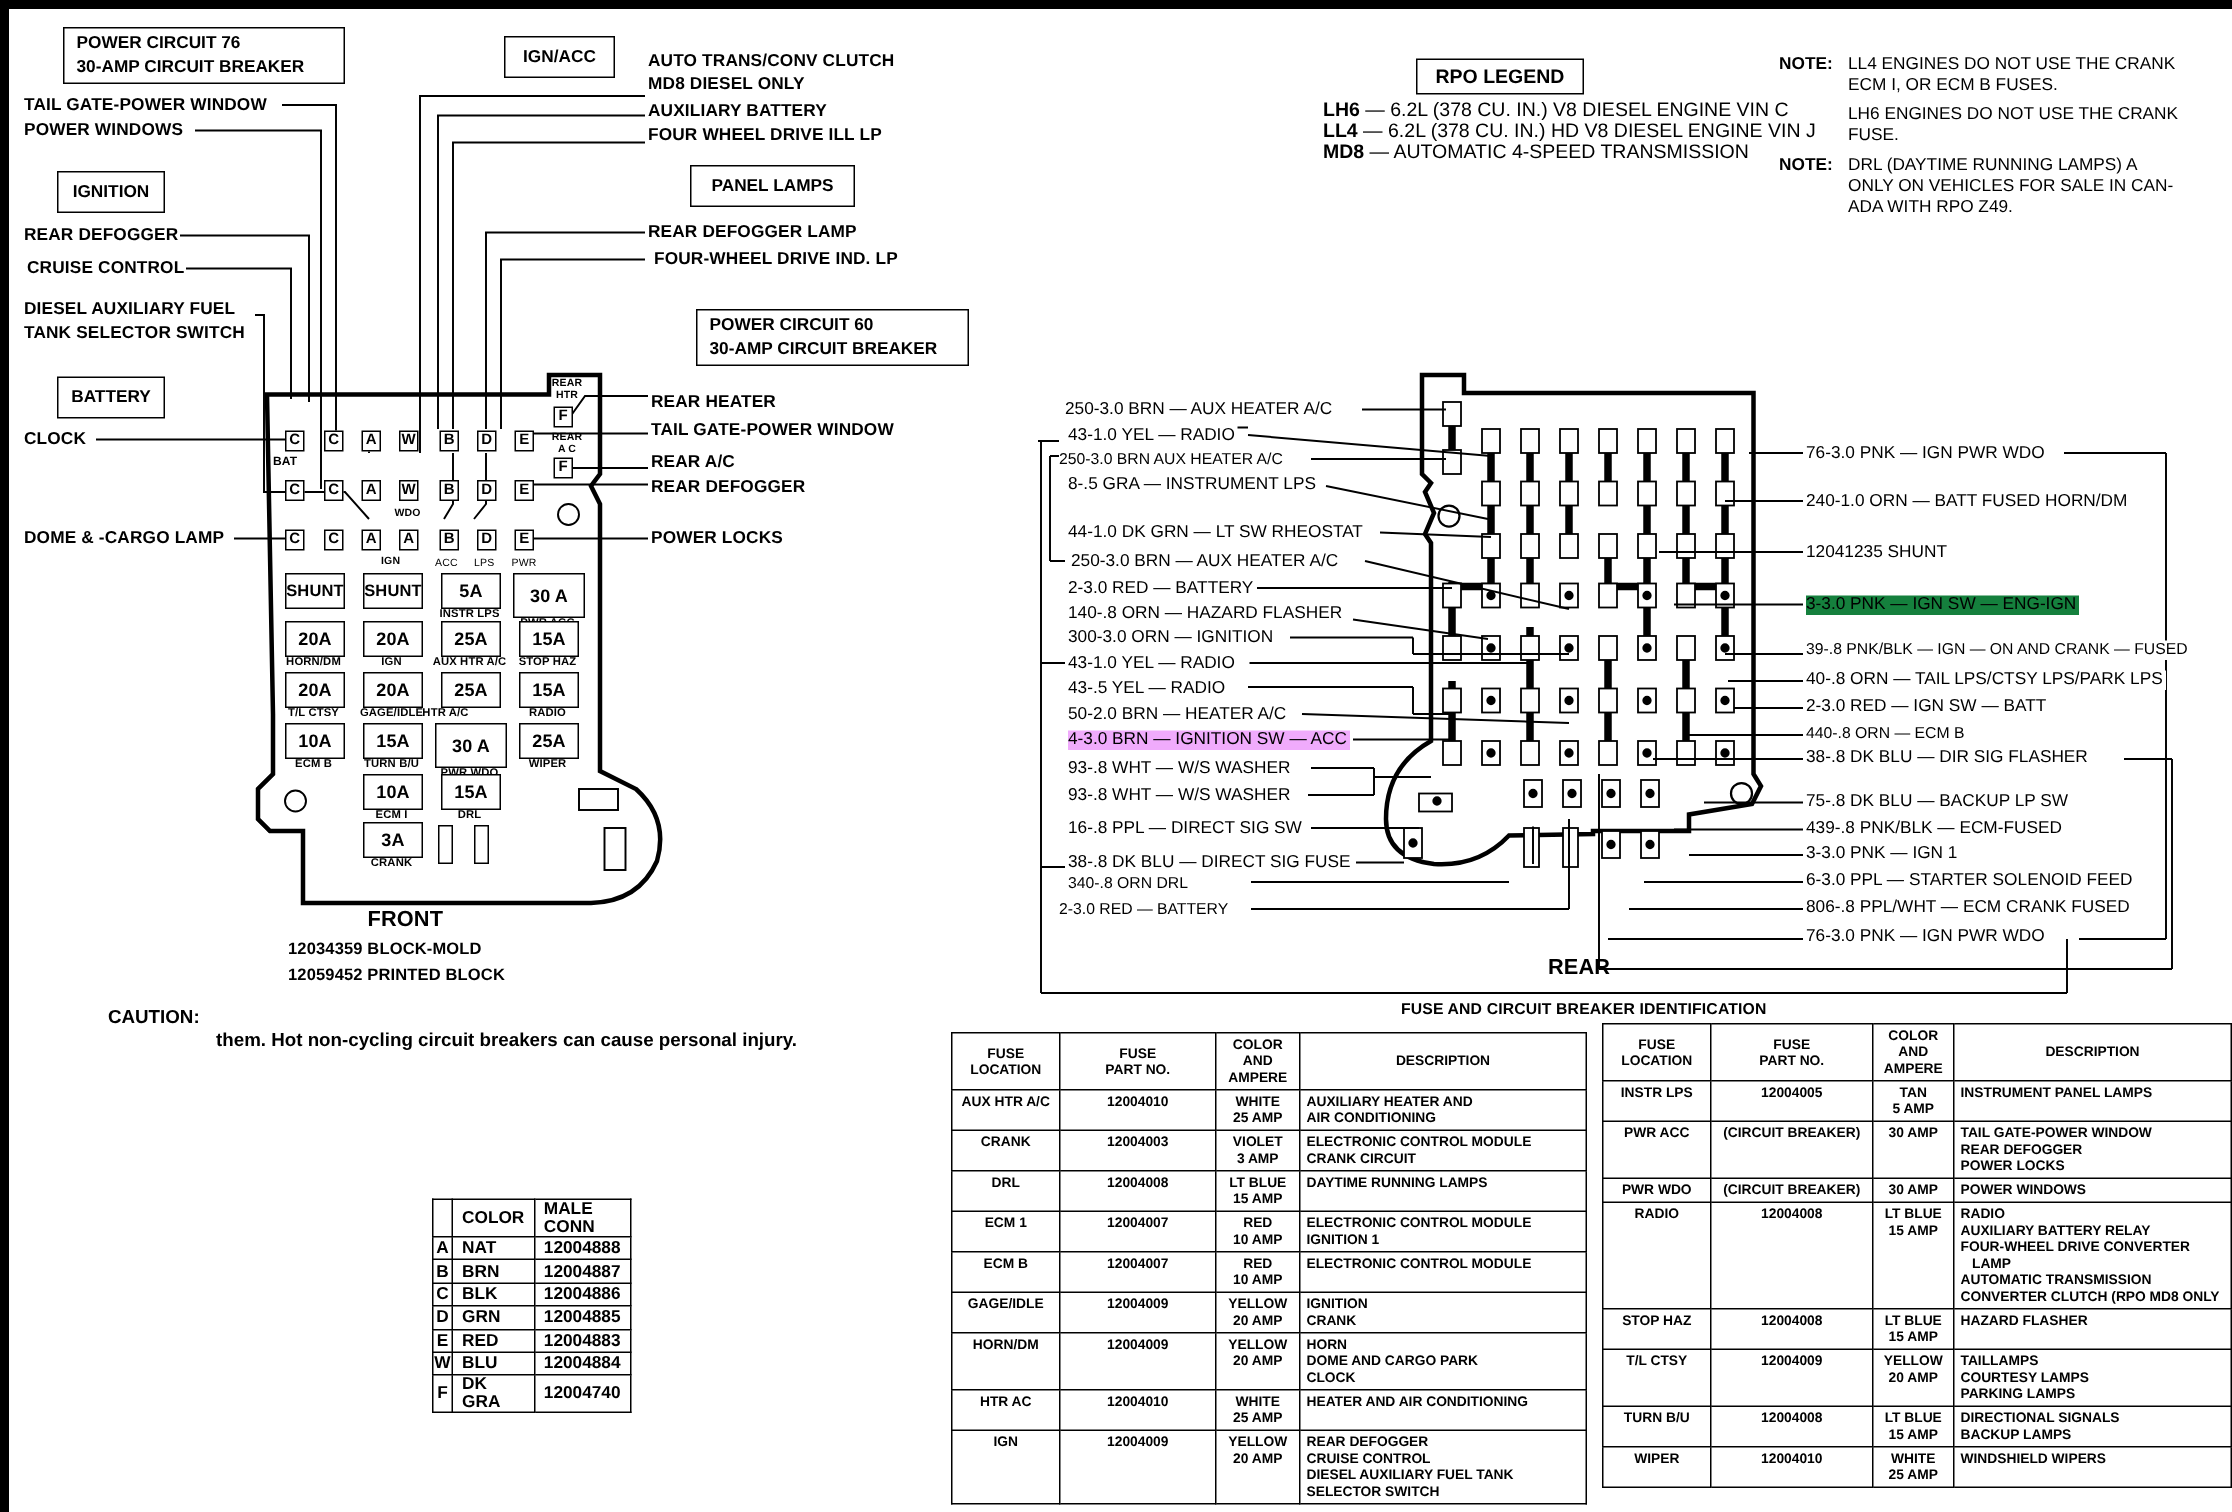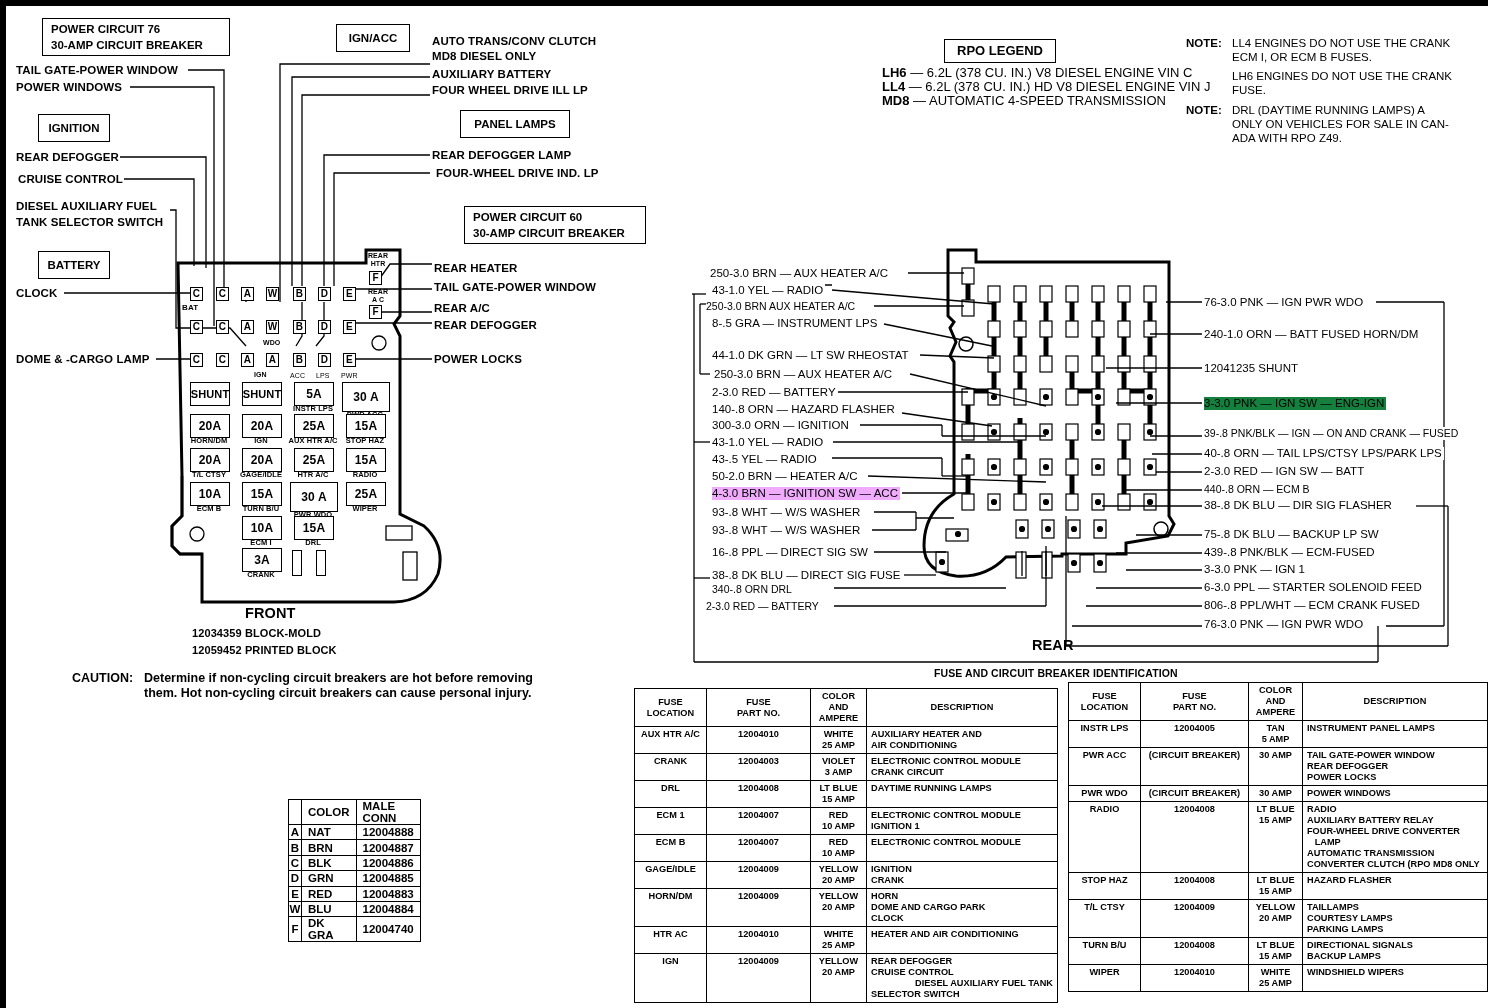--- a/index.html
+++ b/index.html
@@ -178,21 +178,21 @@
         <span>20A</span>
       </div>
       <div class="t" style="left:176px;top:464px;width:54px;text-align:center;font-size:7.5px;line-height:9px;">T/L CTSY</div>
       <div class="t" style="left:236px;top:442px;width:38px;height:22px;border:1.4px solid #000;display:flex;align-items:center;justify-content:center;font-size:12px;background:#fff;white-space:normal;text-align:center;line-height:12px;">
         <span>20A</span>
       </div>
       <div class="t" style="left:228px;top:464px;width:54px;text-align:center;font-size:7.5px;line-height:9px;">GAGE/IDLE</div>
       <div class="t" style="left:288px;top:442px;width:38px;height:22px;border:1.4px solid #000;display:flex;align-items:center;justify-content:center;font-size:12px;background:#fff;white-space:normal;text-align:center;line-height:12px;">
         <span>25A</span>
       </div>
-      <div class="t" style="left:280px;top:464px;width:54px;text-align:center;font-size:7.5px;line-height:9px;">HTR A/C</div>
+      <div class="t" style="left:264px;top:464px;width:54px;text-align:center;font-size:7.5px;line-height:9px;">HTR A/C</div>
       <div class="t" style="left:340px;top:442px;width:38px;height:22px;border:1.4px solid #000;display:flex;align-items:center;justify-content:center;font-size:12px;background:#fff;white-space:normal;text-align:center;line-height:12px;">
         <span>15A</span>
       </div>
       <div class="t" style="left:332px;top:464px;width:54px;text-align:center;font-size:7.5px;line-height:9px;">RADIO</div>
       <div class="t" style="left:184px;top:476px;width:38px;height:22px;border:1.4px solid #000;display:flex;align-items:center;justify-content:center;font-size:12px;background:#fff;white-space:normal;text-align:center;line-height:12px;">
         <span>10A</span>
       </div>
       <div class="t" style="left:176px;top:498px;width:54px;text-align:center;font-size:7.5px;line-height:9px;">ECM B</div>
       <div class="t" style="left:236px;top:476px;width:38px;height:22px;border:1.4px solid #000;display:flex;align-items:center;justify-content:center;font-size:12px;background:#fff;white-space:normal;text-align:center;line-height:12px;">
         <span>15A</span>
@@ -219,21 +219,20 @@
       </div>
       <div class="t" style="left:228px;top:564px;width:54px;text-align:center;font-size:7.5px;line-height:9px;">CRANK</div>
       <div class="t" style="left:286px;top:544px;width:8px;height:24px;border:1.3px solid #000;"></div>
       <div class="t" style="left:310px;top:544px;width:8px;height:24px;border:1.3px solid #000;"></div>
     </div>
 
   <div class="t" style="left:239px;top:598px;font-size:14.5px;line-height:18px;">FRONT</div>
   <div class="t" style="left:186px;top:621px;font-size:11px;">12034359 BLOCK-MOLD</div>
   <div class="t" style="left:186px;top:638px;font-size:11px;">12059452 PRINTED BLOCK</div>
   <div class="caption" style="left:66px;top:664px;">CAUTION:</div>
-  <div class="caption" style="left:138px;top:664px;">Determine if non-cycling circuit breakers are hot before removing</div>
   <div class="caption" style="left:138px;top:679px;">them. Hot non-cycling circuit breakers can cause personal injury.</div>
 
   <table class="conn" style="left: 282px; top: 793px; width: 11px; border: 1.3px solid rgb(0, 0, 0); height: 12px; font-size: 10px; line-height: 12px; text-align: center; background: rgb(255, 255, 255);">
     <thead>
       <tr>
         <th></th>
         <th>COLOR</th>
         <th>MALE CONN</th>
       </tr>
     </thead>
@@ -646,21 +645,21 @@
         <tr>
           <td class="c">IGN</td>
           <td class="c">12004009</td>
           <td class="c">
             <span class="dl">YELLOW</span>
             <span class="dl">20 AMP</span>
           </td>
           <td class="d">
             <span class="dl" style="white-space:pre;">REAR DEFOGGER</span>
             <span class="dl" style="white-space:pre;">CRUISE CONTROL</span>
-            <span class="dl" style="white-space:pre;text-align:right;">DIESEL AUXILIARY FUEL TANK</span>
+            <span class="dl" style="white-space:pre;">DIESEL AUXILIARY FUEL TANK</span>
             <span class="dl" style="white-space:pre;">SELECTOR SWITCH</span>
           </td>
         </tr>
       </tbody>
   </table>
 
   <table class="fuse" id="fuse-right" style="left:1062px;top:676px;width:420px;">
     <colgroup>
         <col style="width:72px">
         <col style="width:108px">

